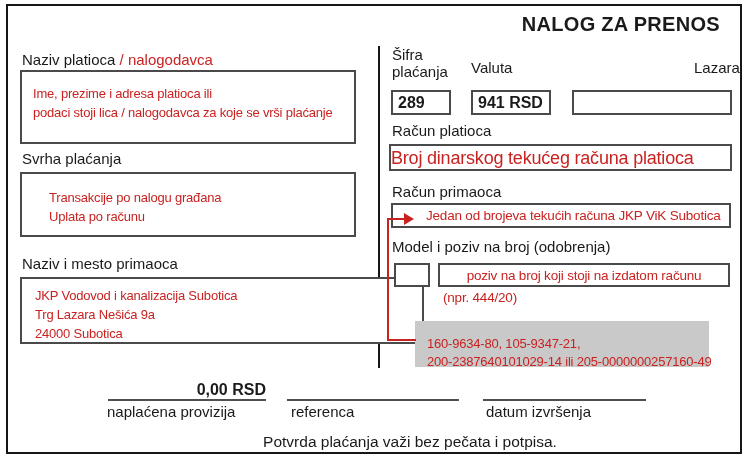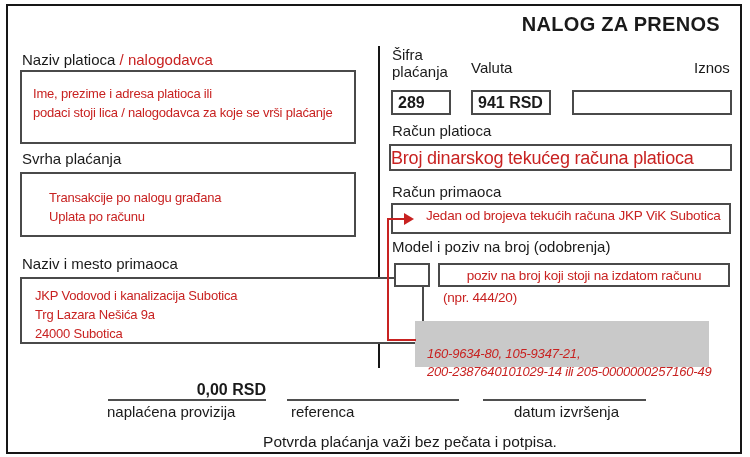--- a/index.html
+++ b/index.html
@@ -58,60 +58,60 @@
       <div class="hinttext">Trg Lazara Nešića 9a</div>
       <div class="hinttext">24000 Subotica</div>
     </div>
   </div>
 
   <div class="abs lbl" style="left:392px;top:46px;line-height:17px;">
     <div>Šifra</div>
     <div>plaćanja</div>
   </div>
   <div class="abs lbl" style="left:471px;top:59px;">Valuta</div>
-  <div class="abs lbl" style="left:694px;top:59px;">Iznos</div>
+  <div class="abs lbl" style="left:694px;top:59px;">Lazara</div>
 
   <div class="abs valuebox" style="left:391px;top:90px;width:60px;height:25px;">289</div>
   <div class="abs valuebox" style="left:471px;top:90px;width:80px;height:25px;">941 RSD</div>
   <div class="abs valuebox" style="left:572px;top:90px;width:160px;height:25px;"></div>
 
   <div class="abs lbl" style="left:392px;top:122px;">Račun platioca</div>
   <div class="abs fieldbox" style="left:389px;top:144px;width:343px;height:27px;">
     <div class="hinttext" style="font-size:18px;line-height:24px;padding-right:28px;">Broj dinarskog tekućeg računa platioca</div>
   </div>
 
   <div class="abs lbl" style="left:392px;top:183px;">Račun primaoca</div>
-  <div class="abs fieldbox" style="left:391px;top:203px;width:340px;height:31px;">
+  <div class="abs fieldbox" style="left:391px;top:203px;width:340px;height:25px;">
     <div class="hinttext" style="font-size:13.5px;line-height:22px;padding-left:33px;">Jedan od brojeva tekućih računa JKP ViK Subotica</div>
   </div>
 
   <div class="abs lbl" style="left:392px;top:238px;">Model i poziv na broj (odobrenja)</div>
   <div class="abs fieldbox" style="left:394px;top:263px;width:36px;height:24px;"></div>
   <div class="abs fieldbox" style="left:438px;top:263px;width:292px;height:24px;">
     <div class="hinttext" style="font-size:13.5px;line-height:21px;text-align:center;">poziv na broj koji stoji na izdatom računu</div>
   </div>
   <div class="abs hinttext" style="left:443px;top:290px;font-size:13.5px;">(npr. 444/20)</div>
 
   <div class="abs graynote" style="left:415px;top:321px;width:294px;height:46px;">
-    <div style="padding:24px 0 0 12px;line-height:18px;font-style:italic;">
+    <div style="padding:14px 0 0 12px;line-height:18px;">
       <div class="hinttext">160-9634-80, 105-9347-21,</div>
       <div class="hinttext">200-2387640101029-14 ili 205-0000000257160-49</div>
     </div>
   </div>
 
   <div class="abs conn" style="left:387px;top:218px;width:2px;height:123px;"></div>
   <div class="abs conn" style="left:389px;top:218px;width:16px;height:2px;"></div>
   <div class="abs arrowhead" style="left:404px;top:213px;"></div>
   <div class="abs conn" style="left:389px;top:339px;width:27px;height:2px;"></div>
 
   <div class="abs feeval" style="left:150px;top:381px;width:116px;">0,00 RSD</div>
   <div class="abs sigline" style="left:108px;top:399px;width:158px;"></div>
   <div class="abs lbl" style="left:107px;top:403px;">naplaćena provizija</div>
 
   <div class="abs sigline" style="left:287px;top:399px;width:172px;"></div>
   <div class="abs lbl" style="left:291px;top:403px;">referenca</div>
 
   <div class="abs sigline" style="left:483px;top:399px;width:163px;"></div>
-  <div class="abs lbl" style="left:486px;top:403px;margin-left:28px;">datum izvršenja</div>
+  <div class="abs lbl" style="left:486px;top:403px;">datum izvršenja</div>
 
   <div class="abs note" style="left:105px;top:433px;width:610px;">Potvrda plaćanja važi bez pečata i potpisa.</div>
 
 </div>
 
 </body></html>

